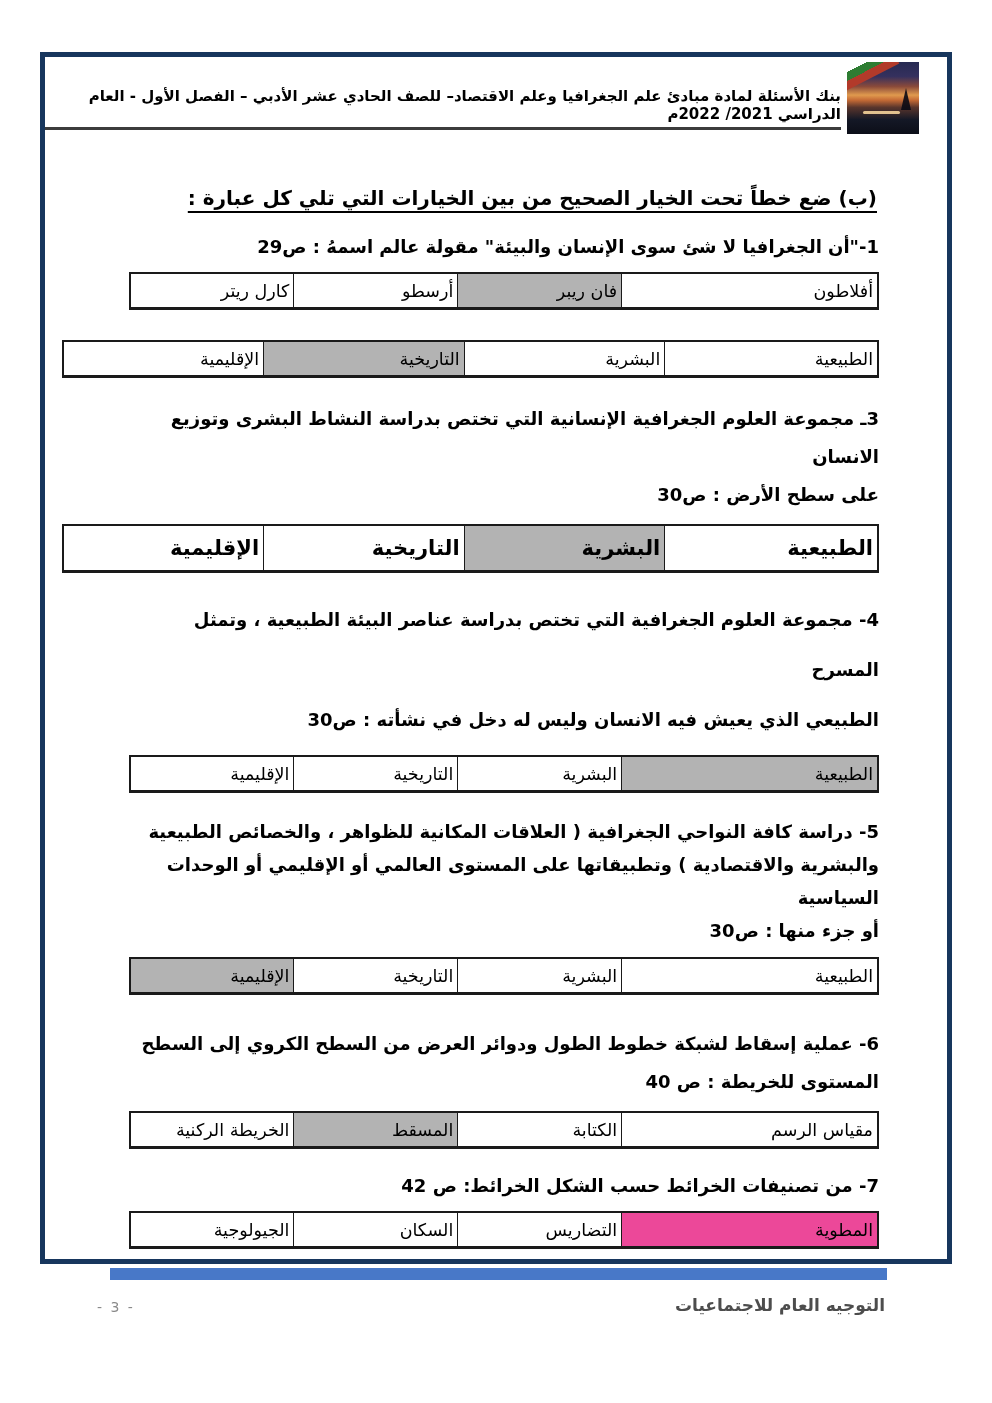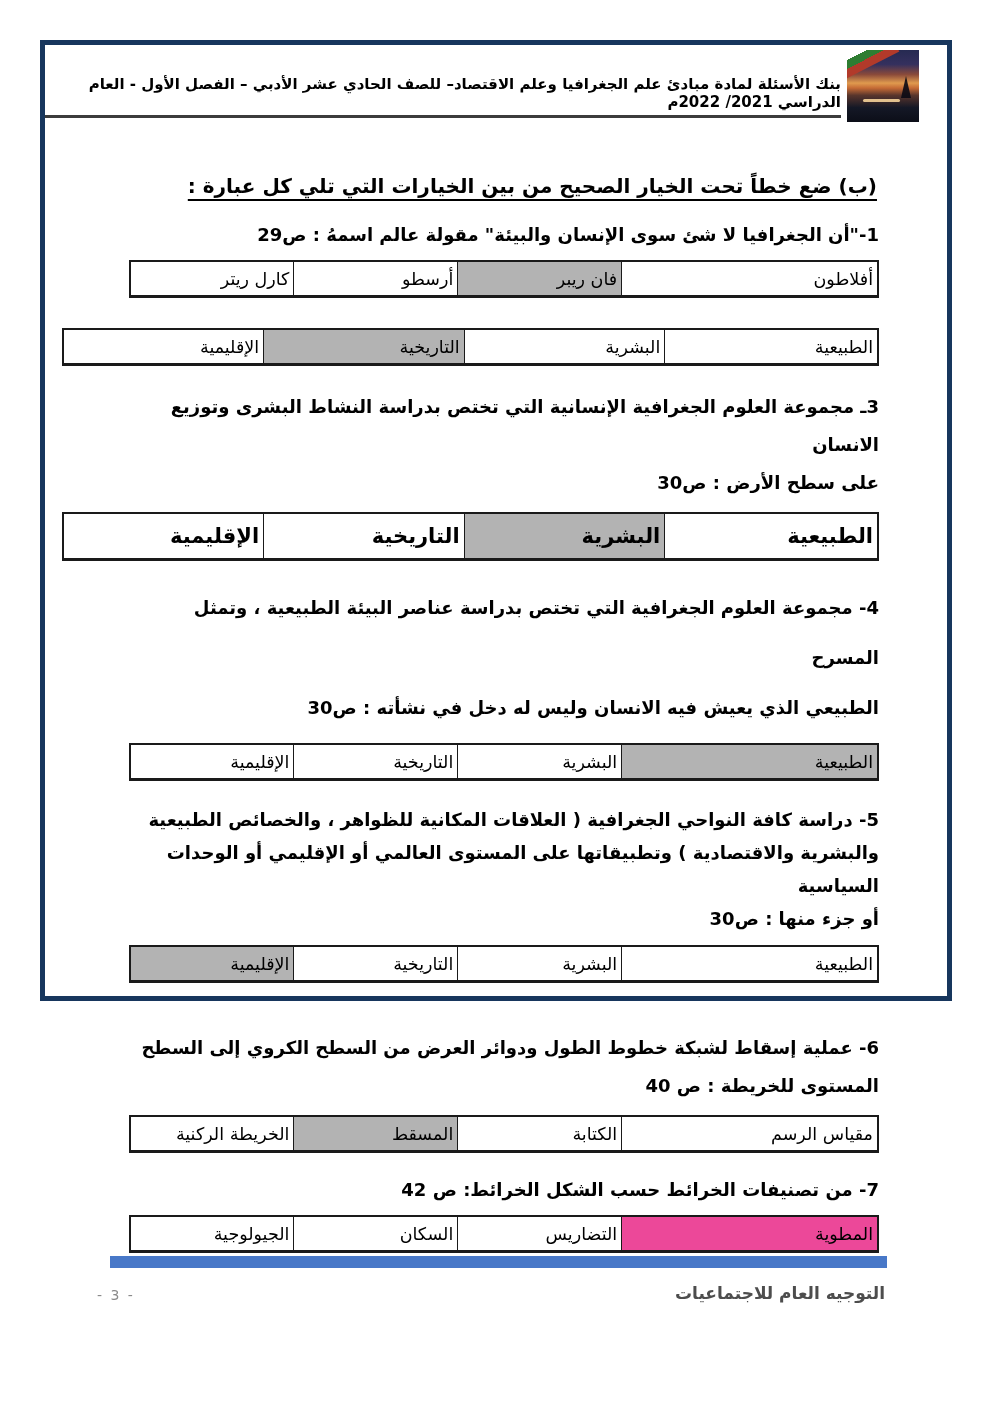--- a/index.html
+++ b/index.html
@@ -1,17 +1,17 @@
 <!DOCTYPE html>
 <html lang="ar"><head>
 <meta charset="utf-8">
 <style>
   html,body{margin:0;padding:0;background:#fff;}
   body{width:992px;height:1403px;position:relative;font-family:"DejaVu Sans",sans-serif;overflow:hidden;}
-  .frame{position:absolute;left:40px;top:40px;width:912px;height:961px;box-sizing:border-box;
+  .frame{position:absolute;left:40px;top:52px;width:912px;height:1212px;box-sizing:border-box;
          border:5px solid #17365d;background:#fff;}
   
   .header{position:relative;padding-top:30px;}
   .header-title-wrap{direction:rtl;text-align:right;padding-right:106px;}
   .header-title{display:inline-block;font-size:15px;font-weight:bold;color:#000;
                 border-bottom:3px solid #3c3c3c;padding-bottom:4px;}
   .book-cover{position:absolute;top:5px;right:28px;width:72px;height:72px;overflow:hidden;
               background:linear-gradient(180deg,#262a52 0%,#35305e 20%,#8a4a3a 34%,#e09a4e 46%,#c46a35 53%,#59352c 63%,#141826 80%,#0c0e18 100%);}
   .book-cover::before{content:"";position:absolute;top:-8px;left:-16px;width:66px;height:26px;
               background:linear-gradient(180deg,#ffffff 0 38%,#2e7d32 38% 68%,#b23a2a 68% 100%);
@@ -27,21 +27,21 @@
   .section-title span{text-decoration:underline;text-decoration-thickness:2px;text-underline-offset:6px;}
   
   #questions{direction:rtl;padding:0 68px 0 95px;}
   .question{margin-top:22px;}
   .q-text{margin:0 0 10px 0;font-size:18px;font-weight:bold;color:#000;
           text-align:right;white-space:pre-line;line-height:38px;}
   .q0 .q-text{line-height:30px;}
   .q3 .q-text{line-height:50px;}
   .q4 .q-text{line-height:33px;}
   .q6 .q-text{line-height:30px;}
-  .q1{margin-top:30px;} .q5{margin-top:46px;}
+  .q1{margin-top:30px;} .q5{margin-top:30px;}
   table.options{border-collapse:collapse;width:750px;border:2px solid #1a1a1a;
                 border-bottom-width:3px;background:#fff;table-layout:fixed;}
   table.options td{border:1.6px solid #1a1a1a;text-align:right;vertical-align:middle;
                    font-size:17.5px;color:#000;height:33px;padding:0 4px;overflow:hidden;}
   .options td:first-child{width:33%;}
   .q1 .options,.q2 .options{width:817px;margin-left:-24px;}
   .q1 .options td:first-child,.q2 .options td:first-child{width:25%;}
   .q2 .options td{height:44px;font-size:21px;font-weight:bold;}
   
   .accent-bar{position:absolute;left:65px;top:1211px;width:777px;height:12px;background:#4878c8;}

